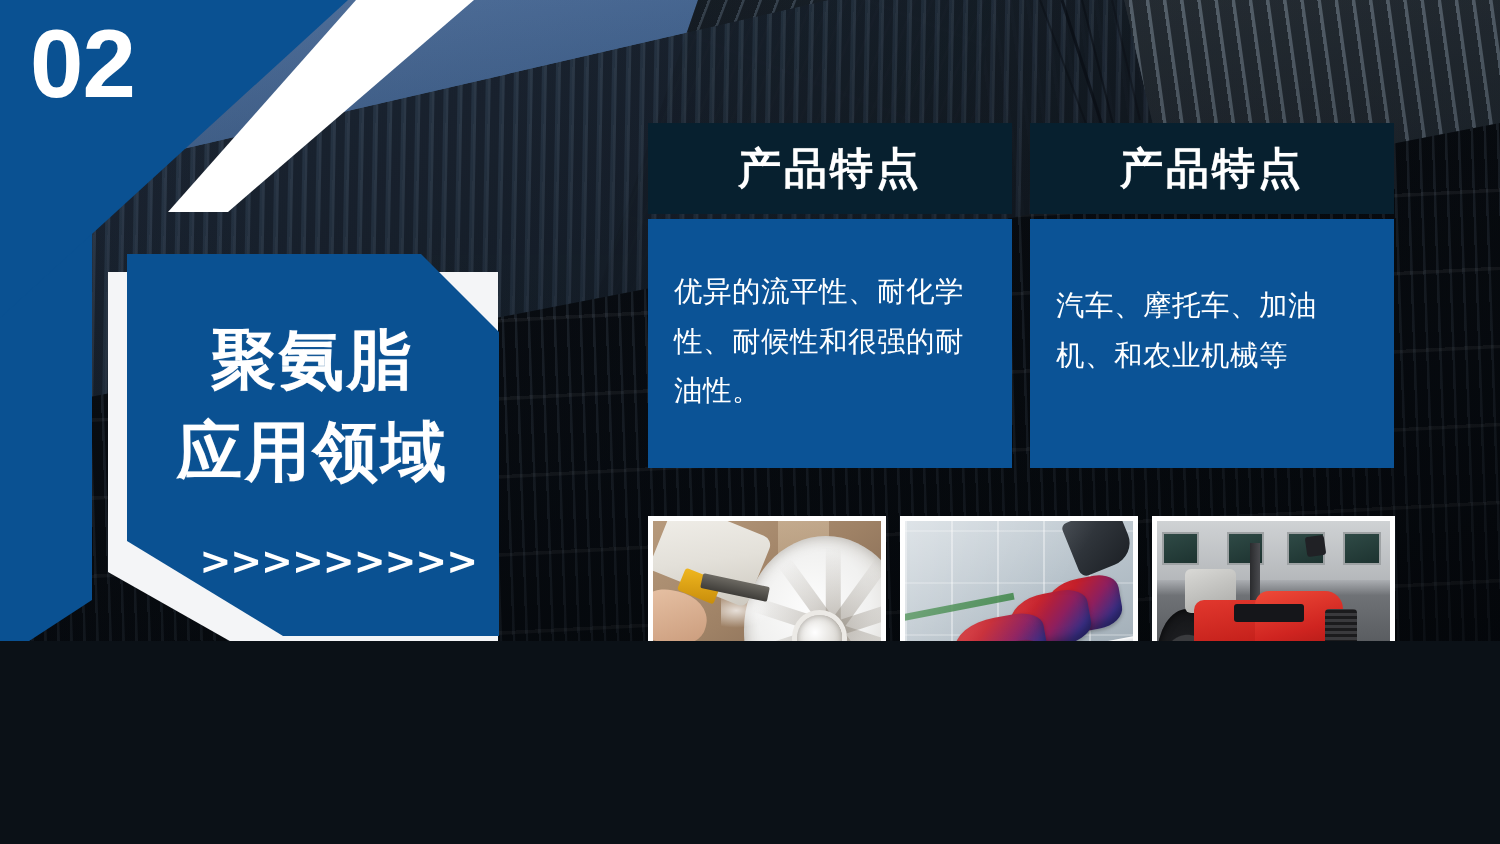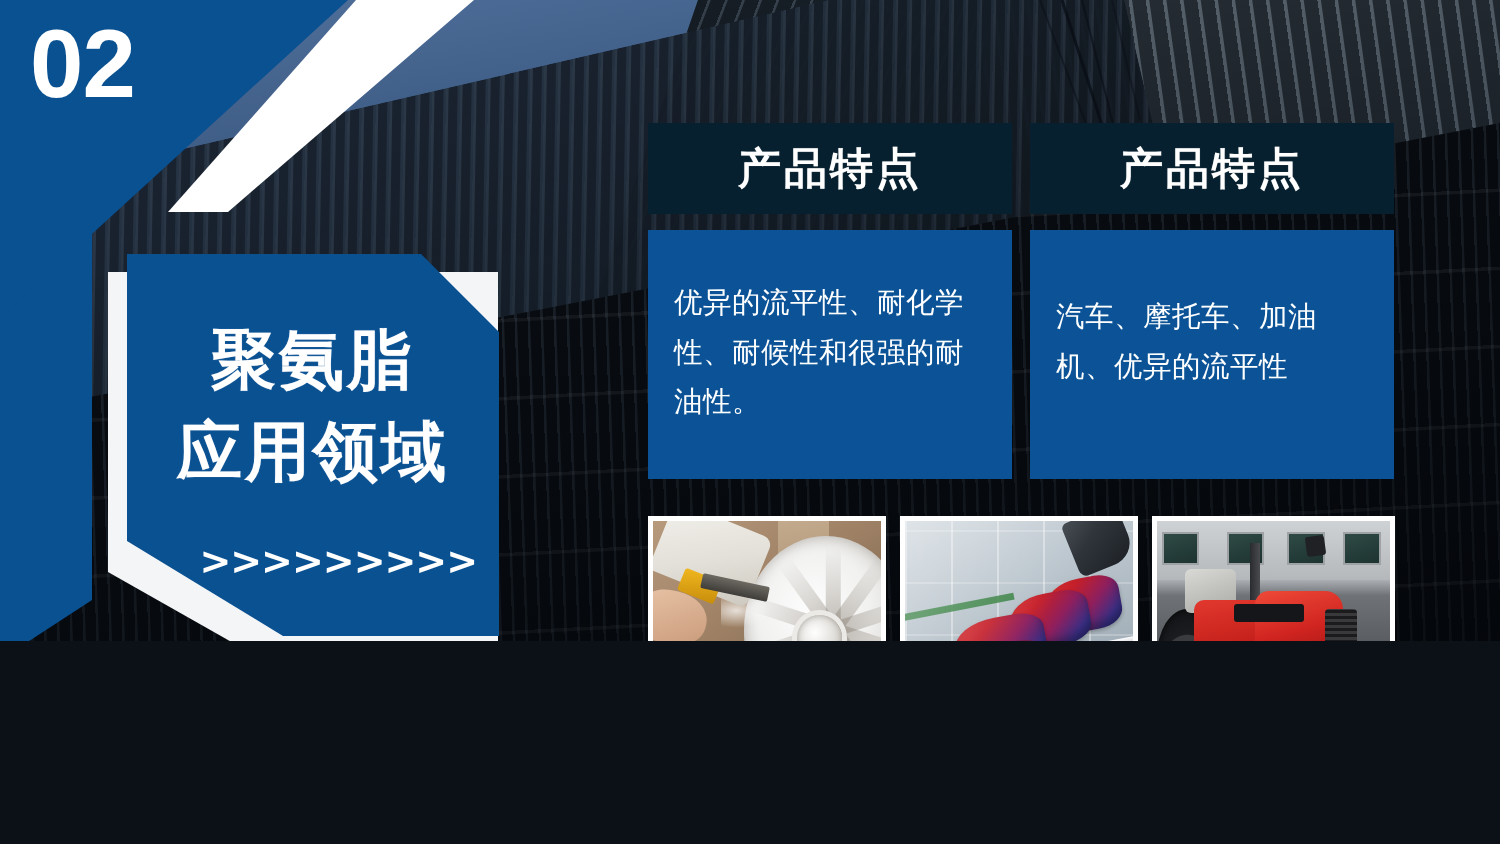--- a/index.html
+++ b/index.html
@@ -162,21 +162,21 @@
 
   .card-head {
     height:91px; background:var(--navy);
     display:flex; align-items:center; justify-content:center;
   }
   .card-head-label {
     color:#ffffff; font-size:43px; font-weight:700; letter-spacing:3px;
     text-shadow:0 0 1px rgba(255,255,255,0.35);
   }
   .card-body {
-    margin-top:16px; height:249px; background:var(--blue2);
+    margin-top:5px; height:249px; background:var(--blue2);
     padding:48px 26px 0 26px;
   }
   .card-body.right-body { padding-top:62px; }
   .card-body-text {
     color:#ffffff; font-size:28.5px; font-weight:400; line-height:1.74;
     letter-spacing:0.5px;
   }
 
   
   .photos { position:absolute; left:648px; top:516px; width:748px; height:229px; }
@@ -398,21 +398,21 @@
       <div class="card-body">
         <div class="card-body-text">优异的流平性、耐化学性、耐候性和很强的耐油性。</div>
       </div>
     </div>
 
     <div class="card right">
       <div class="card-head">
         <span class="card-head-label">产品特点</span>
       </div>
       <div class="card-body right-body">
-        <div class="card-body-text">汽车、摩托车、加油机、优异的流平性</div>
+        <div class="card-body-text">汽车、摩托车、加油机、和农业机械等</div>
       </div>
     </div>
 
   </div>
 
   <div class="photos">
 
     <div class="photo p1">
       <div class="photo-inner">
         <div class="ph1-bg"></div>

